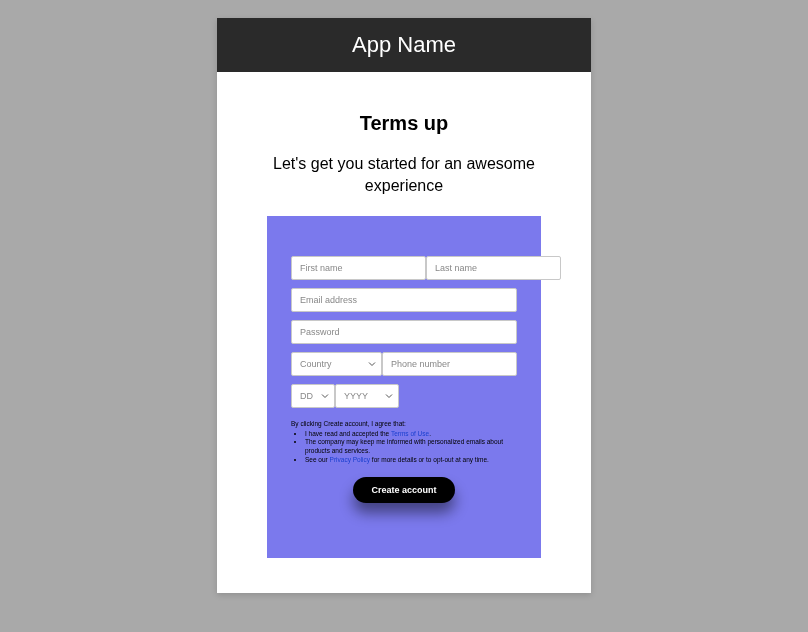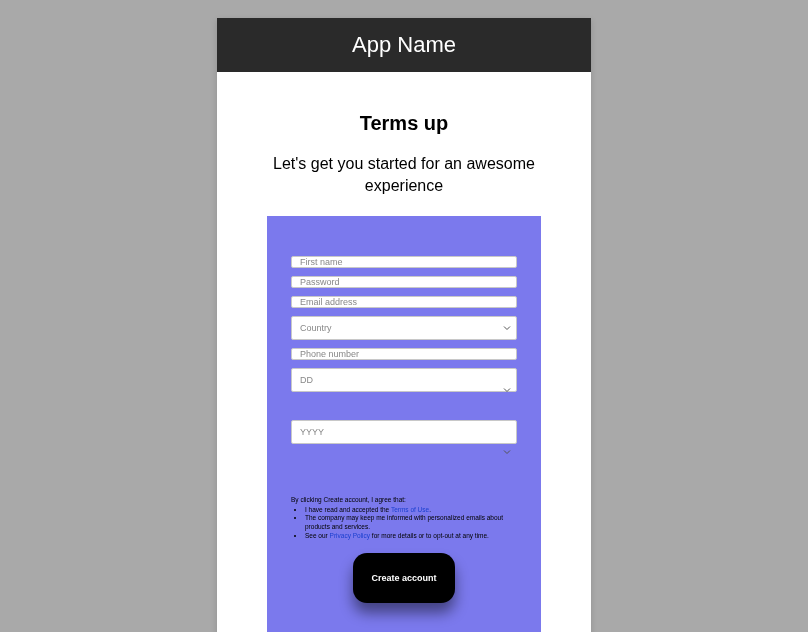--- a/index.html
+++ b/index.html
@@ -42,23 +42,22 @@
       margin-bottom: 18px;
     }
     .form-card {
       background: #7B79ED;
       margin: 0 30px;
       padding: 40px 24px 55px 24px;
       text-align: left;
     }
     .row {
       display: flex;
-      gap: 8px;
+      gap: 0;
       margin-bottom: 8px;
-      flex-direction: column;
     }
     .field {
       flex: 1;
       height: 24px;
       background: #fff;
       border: 1px solid #c8c8c8;
       border-radius: 2px;
       font-size: 9px;
       color: #666;
       padding: 0 8px;
@@ -101,21 +100,21 @@
       text-align: center;
       margin-top: 12px;
     }
     .create-btn {
       background: #000;
       color: #fff;
       border: none;
       border-radius: 14px;
       font-size: 9px;
       font-weight: 600;
-      padding: 20px 18px;
+      padding: 8px 18px;
       cursor: pointer;
       box-shadow: 0 10px 14px rgba(0,0,0,0.45);
     }
     ::placeholder { color: #888; }
   </style>
 </head>
 <body>
 
 <div class="app-window">
   <div class="app-header">
@@ -125,28 +124,29 @@
   <div class="content">
     <div class="title">Terms up</div>
     <div class="subtitle">
       <span>Let's get you started for an awesome experience</span><br>
     </div>
 
     <div class="form-card">
 
       <div class="row">
         <input class="field" type="text" placeholder="First name" style="">
+        <input class="field" type="text" placeholder="Last name" style="">
+      </div>
+
+      <div class="row">
+        <input class="field" type="text" placeholder="Email address" style="">
       </div>
 
       <div class="row">
         <input class="field" type="password" placeholder="Password" style="">
-      </div>
-
-      <div class="row">
-        <input class="field" type="text" placeholder="Email address" style="">
       </div>
 
       <div class="row">
         <div class="select-wrap">
           <input class="field" type="text" readonly="" placeholder="Country" style="">
           <span class="chev">
             <svg width="8" height="5" viewBox="0 0 8 5">
                 <path d="M1 1l3 3 3-3" stroke="#555" stroke-width="1" fill="none"></path>
               </svg>
           </span>

